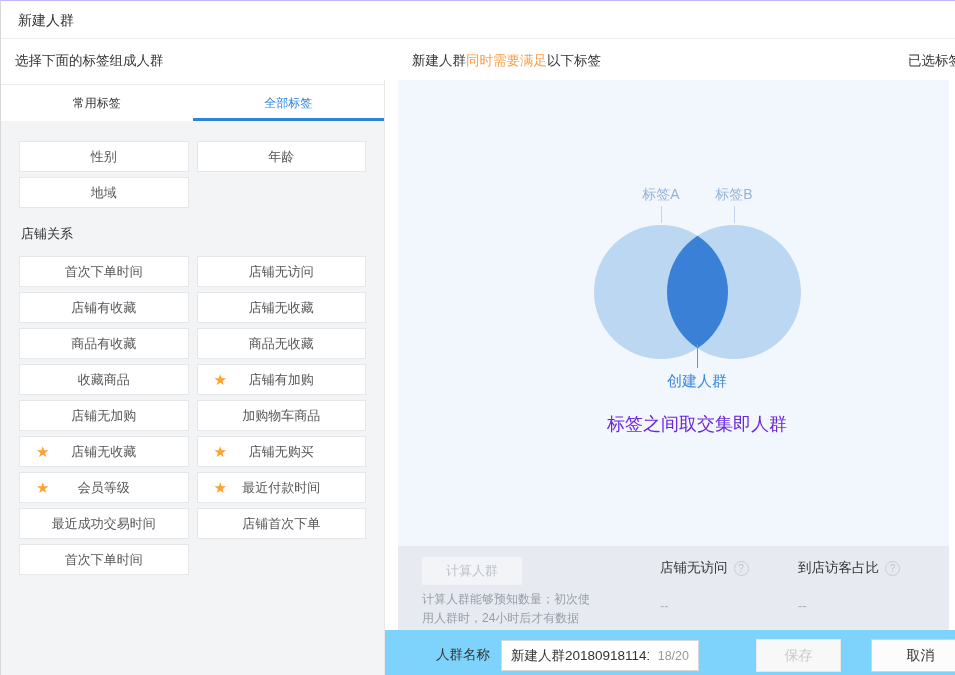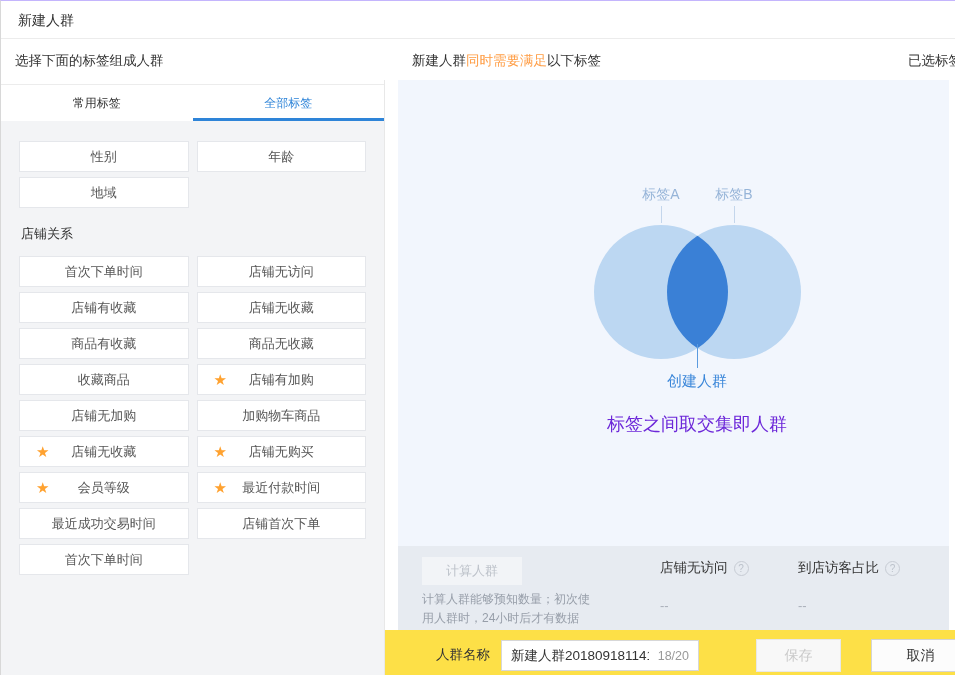--- a/index.html
+++ b/index.html
@@ -50,21 +50,21 @@
   .compute-btn{position:absolute;left:24px;top:11px;width:100px;height:28px;background:#f2f4f7;border:none;color:#bdc2ca;font-size:13px;cursor:default;}
   .compute-note{position:absolute;left:24px;top:44px;font-size:12px;color:#979ea9;line-height:19px;}
   .metric{position:absolute;top:13px;display:flex;align-items:center;gap:6px;}
   .metric-1{left:262px;}
   .metric-2{left:400px;}
   .metric .mlabel{font-size:13.5px;color:#333;white-space:nowrap;}
   .qicon{width:15px;height:15px;border-radius:50%;border:1px solid #c7ccd4;color:#bcc2cb;font-size:10px;line-height:13px;text-align:center;display:inline-block;}
   .metric-value{position:absolute;top:52px;font-size:13px;color:#a9afba;}
   .mv-1{left:262px;} .mv-2{left:400px;}
 
-  .rfooter{position:absolute;left:0;right:0;top:550px;bottom:0;background:#fde047;}
+  .rfooter{position:absolute;left:0;right:0;top:550px;bottom:0;background:#7dd3fc;}
   .name-label{position:absolute;left:51px;top:16px;font-size:13.5px;color:#333;}
   .name-input{position:absolute;left:116px;top:10px;width:198px;height:31px;border:1px solid #d7d7d7;background:#fff;display:flex;align-items:center;padding:0 9px;cursor:text;}
   .name-input .val{font-size:13.5px;color:#333;white-space:nowrap;overflow:hidden;}
   .name-input .counter{margin-left:9px;color:#999;font-size:12.5px;white-space:nowrap;}
   .save-btn{position:absolute;left:371px;top:9px;width:85px;height:33px;background:#f8f8f8;border:1px solid #e8e8e8;color:#c9c9c9;font-size:14px;cursor:default;}
   .cancel-btn{position:absolute;left:486px;top:9px;width:99px;height:33px;background:#fcfcfc;border:1px solid #d4d4d4;color:#333;font-size:14px;cursor:pointer;}
 </style>
 </head>
 <body>
 

